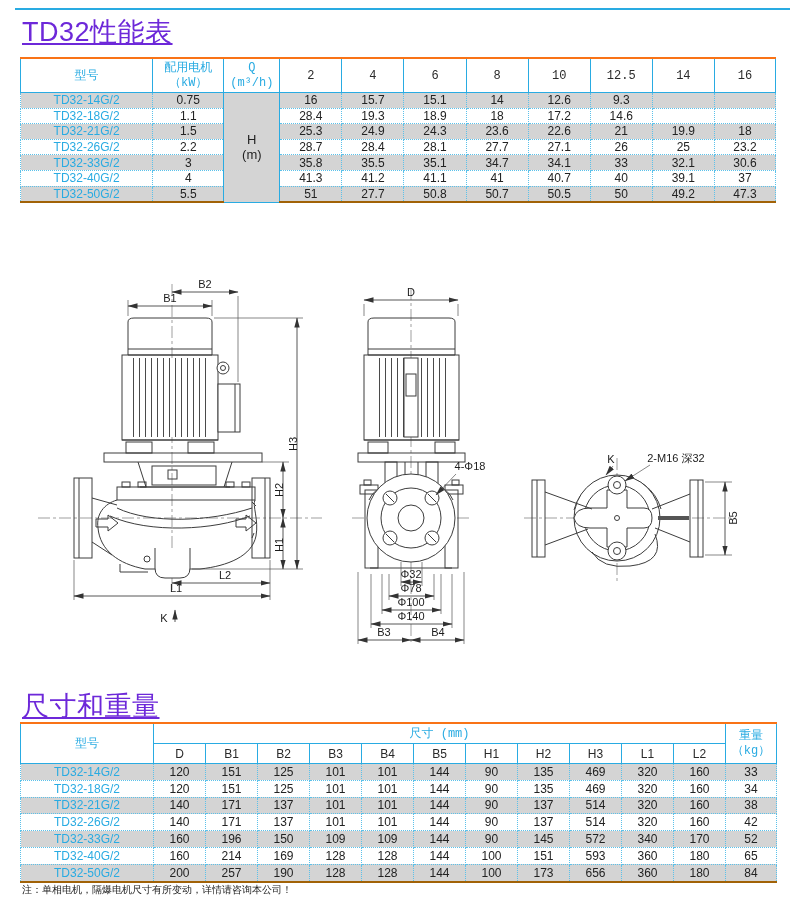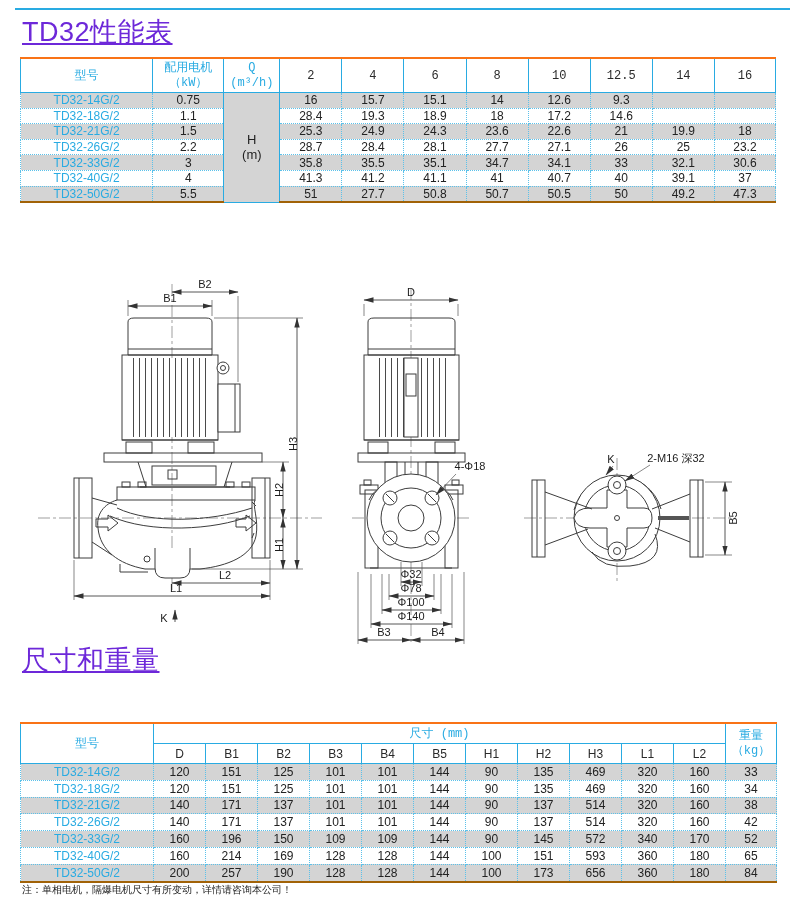--- a/index.html
+++ b/index.html
@@ -4,21 +4,21 @@
 <style>
   html,body { margin:0; padding:0; }
   body {
     width:800px; height:905px; position:relative; background:#fff;
     font-family:"Liberation Sans","DejaVu Sans",sans-serif; color:#1f1f1f;
     overflow:hidden;
   }
   .rule-top { position:absolute; left:15px; top:8px; width:775px; height:2px; background:#29abe2; }
   .sec-title { position:absolute; left:22px; color:#6d28d9; font-size:27px; font-weight:500; letter-spacing:0.5px; margin:0;text-decoration:underline; }
   #title1 { top:14px; }
-  #title2 { top:642px; }
+  #title2 { top:688px; }
 
   .spec { border-collapse:collapse; table-layout:fixed; width:756px; font-size:12px; }
   .spec th { font-weight:normal; color:#29abe2; border:1px solid #29abe2; padding:0; background:#fff; }
   .spec thead tr:first-child th { border-top:2px solid #f97316;font-family:Liberation Mono, monospace; }
   .spec th.dark { color:#2a2a2a; }
   .spec td { border:1px dotted #5bc1ea; text-align:center; padding:0; color:#222; }
   .spec tbody tr:last-child td { border-bottom:2px solid #a16207; }
   .spec td.model { color:#29abe2; }
   .spec tr.stripe td { background:#d4d4d4; }
   .spec td.hcell { background:#fff; font-size:13px; color:#1f1f1f; border:1px solid #29abe2; }

